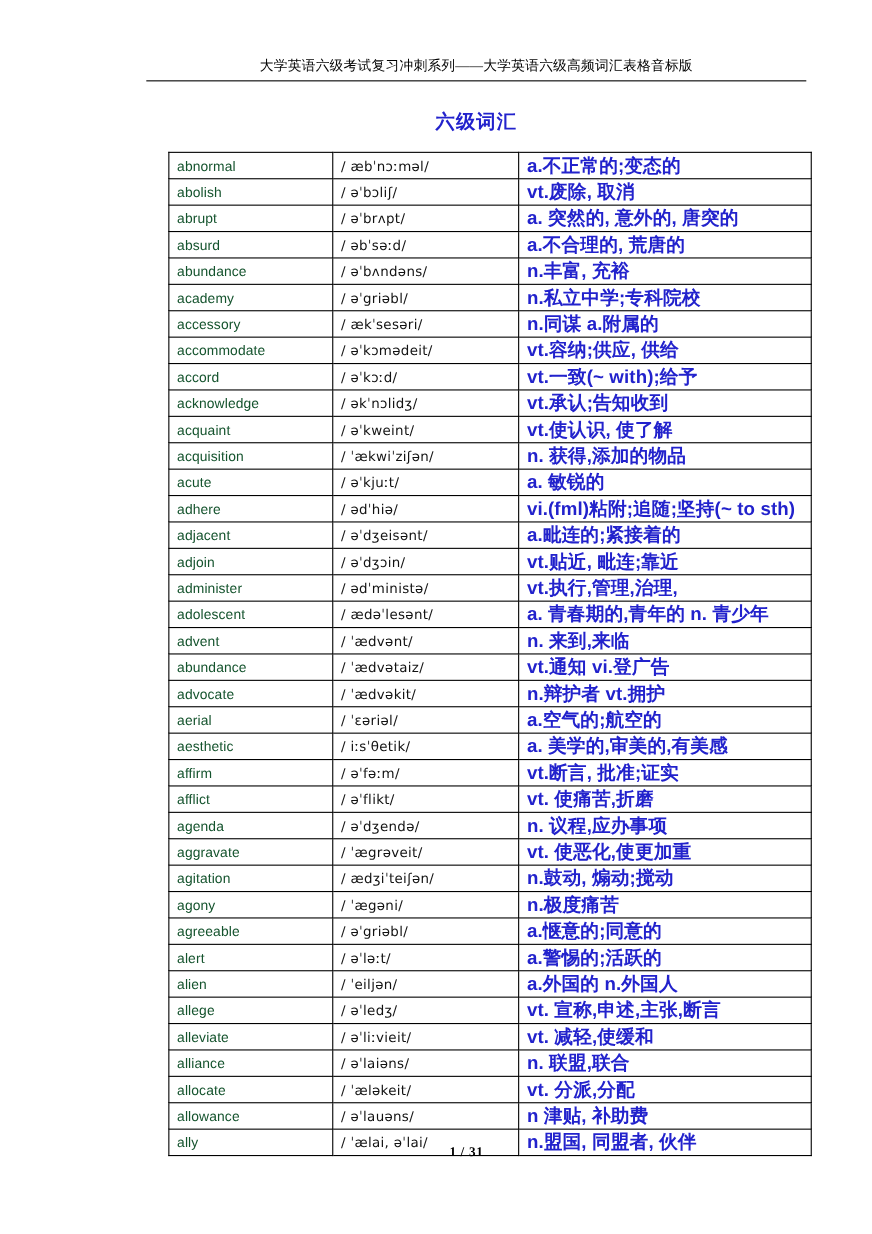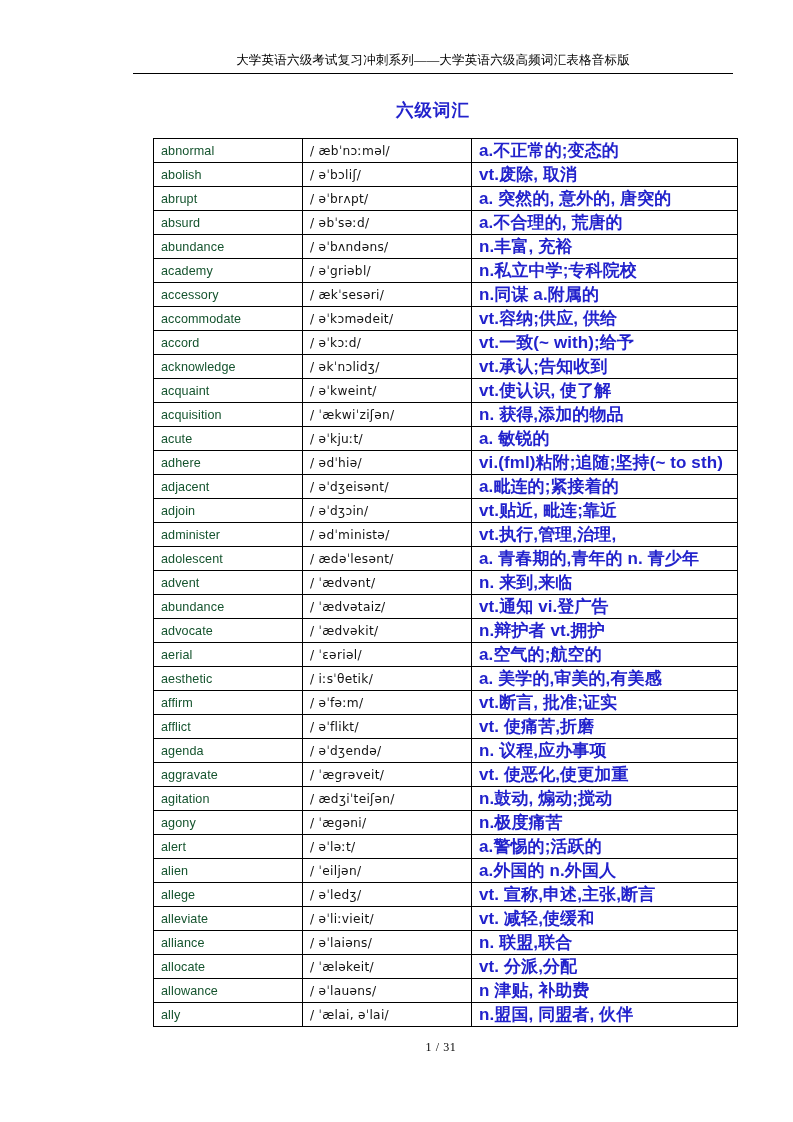--- a/index.html
+++ b/index.html
@@ -100,27 +100,27 @@
     font-family: "Liberation Sans", "DejaVu Sans", sans-serif;
     font-size: 17px;
     color: #2222cc;
     letter-spacing: 0.1px;
     font-weight: bold;
   }
 
   
   .footer {
     position: absolute;
-    left: 104px;
+    left: 87px;
     top: 1040px;
     width: 600px;
     text-align: center;
     font-family: "Liberation Serif", "DejaVu Serif", serif;
     font-size: 12px;
-    font-weight: normal;
+    font-weight: bold;
     color: #000000;
     letter-spacing: 0.6px;
   }
 </style>
 </head>
 <body>
 
 <div class="page">
 
   <div class="header-area">
@@ -276,20 +276,25 @@
           <td class="cell-word">agitation</td>
           <td class="cell-phon">/ ædʒiˈteiʃən/</td>
           <td class="cell-mean">n.鼓动, 煽动;搅动</td>
         </tr>
         <tr>
           <td class="cell-word">agony</td>
           <td class="cell-phon">/ ˈægəni/</td>
           <td class="cell-mean">n.极度痛苦</td>
         </tr>
         <tr>
+          <td class="cell-word">agreeable</td>
+          <td class="cell-phon">/ əˈgriəbl/</td>
+          <td class="cell-mean">a.惬意的;同意的</td>
+        </tr>
+        <tr>
           <td class="cell-word">alert</td>
           <td class="cell-phon">/ əˈləːt/</td>
           <td class="cell-mean">a.警惕的;活跃的</td>
         </tr>
         <tr>
           <td class="cell-word">alien</td>
           <td class="cell-phon">/ ˈeiljən/</td>
           <td class="cell-mean">a.外国的 n.外国人</td>
         </tr>
         <tr>

